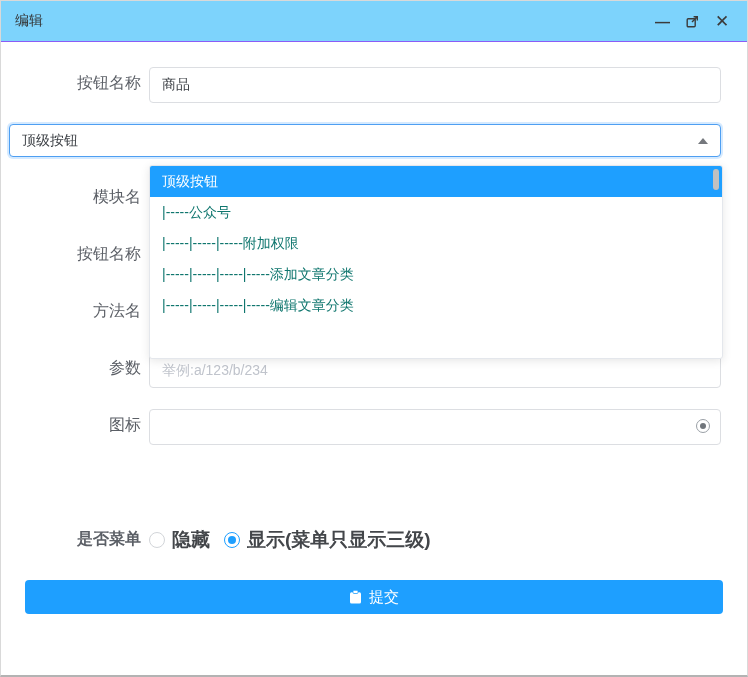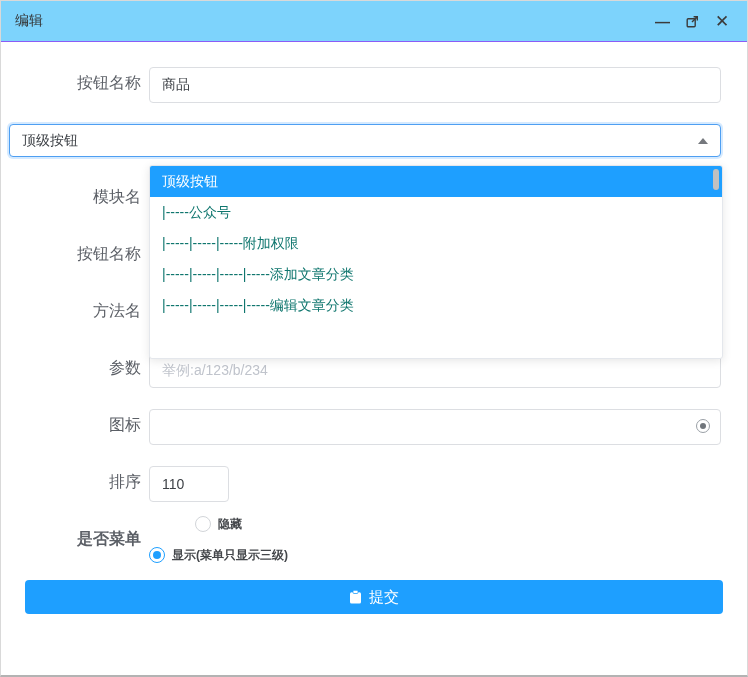--- a/index.html
+++ b/index.html
@@ -136,23 +136,22 @@
     border-radius: 50%;
     background: #71767c;
   }
   .ctrl-narrow { flex: none; width: 80px; }
   
   .radio-group {
     margin-left: 8px;
     display: flex;
     align-items: center;
     gap: 14px;
-    font-size: 12px;
+    font-size: 19px;
     color: #43464a;
-    flex-direction: column;
   }
   .radio { display: flex; align-items: center; gap: 7px; cursor: pointer; }
   .radio-circle {
     position: relative;
     width: 16px; height: 16px;
     border-radius: 50%;
     border: 1px solid #d2d5d9;
     background: #fff;
   }
   .radio-circle.checked { border: 1.5px solid #1E9FFF; }
@@ -249,26 +248,20 @@
   </div>
 
   <div class="row r7">
     <span class="lbl">图标</span>
     <span class="ctrl">
       <input class="txt-input" type="text" value="" style="">
       <span class="circle-dot"></span>
     </span>
   </div>
 
-  <div class="row r8">
-    <span class="lbl">排序</span>
-    <span class="ctrl ctrl-narrow">
-      <input class="txt-input" type="text" value="110" style="">
-    </span>
-  </div>
 
   <div class="row r9">
     <span class="lbl">是否菜单</span>
     <div class="radio-group">
       <span class="radio">
         <span class="radio-circle"></span>
         <span>隐藏</span>
       </span>
       <span class="radio">
         <span class="radio-circle checked"></span>

